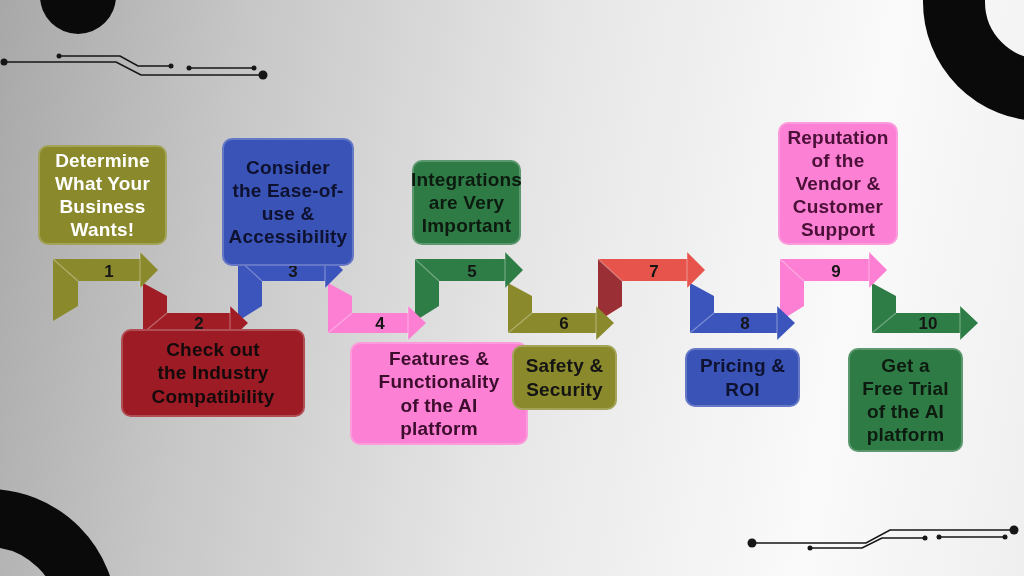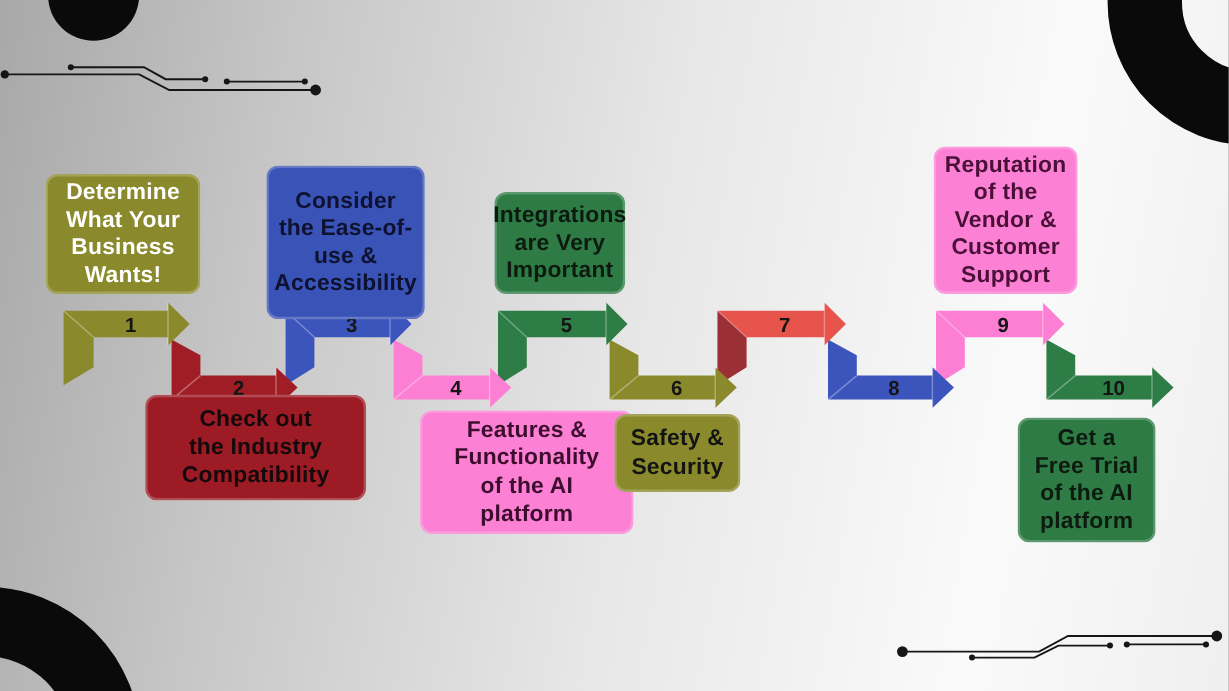--- a/index.html
+++ b/index.html
@@ -162,20 +162,24 @@
 are Very
 Important</span>
     </div>
 
   <div class="box" style="left: 512px; top: 345px; width: 105px; height: 65px; background-color: rgb(138, 137, 43); color: rgb(20, 20, 20); align-items: center;">
     <span class="box-label">Safety &amp;
 Security</span>
     </div>
 
 
+  <div class="box" style="left: 685px; top: 348px; width: 115px; height: 59px; background-color: rgb(58, 83, 182); color: rgb(14, 18, 48);">
+    <span class="box-label">Pricing &amp;
+ROI</span>
+    </div>
 
   <div class="box" style="left: 778px; top: 122px; width: 120px; height: 123px; background-color: rgb(252, 128, 212); color: rgb(74, 16, 56);">
     <span class="box-label">Reputation
 of the
 Vendor &amp;
 Customer
 Support</span>
     </div>
 
   <div class="box" style="left: 848px; top: 348px; width: 115px; height: 104px; background-color: rgb(46, 123, 69); color: rgb(13, 26, 16);">

